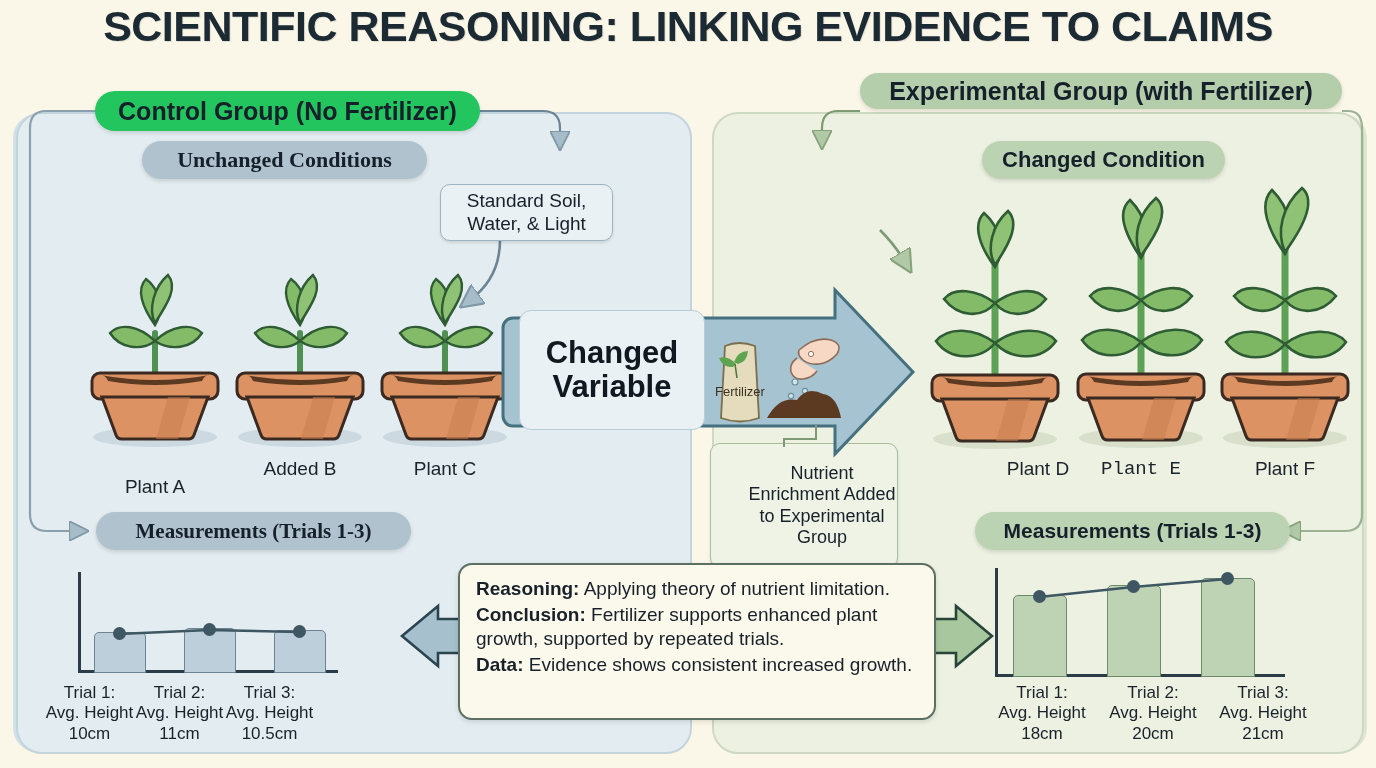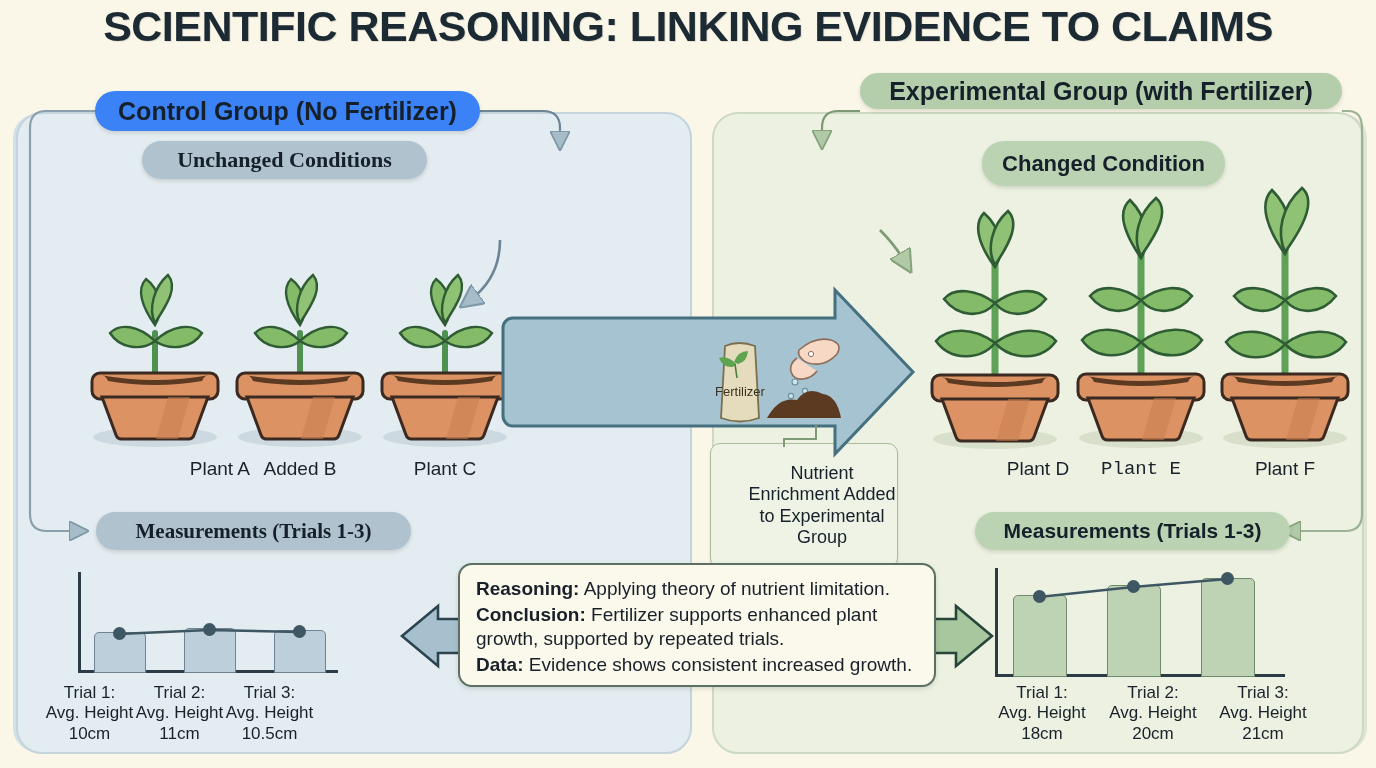--- a/index.html
+++ b/index.html
@@ -37,31 +37,31 @@
     box-shadow:5px 0 0 -2px #dde6d3;
   }
 
   
   .pill{
     position:absolute;display:flex;align-items:center;justify-content:center;
     border-radius:22px;font-weight:bold;color:#15202a;
     box-shadow:0 2px 4px rgba(0,0,0,.13);
     white-space:nowrap;
   }
-  .pill-blue{background:#3b82f6;}
+  .pill-blue{background:#22c55e;}
   .pill-blue2{background:#b0c2ce;font-family:Liberation Serif, serif;}
   .pill-green{background:#b4ceab;}
   .pill-green2{background:#bcd3b3;}
 
   #pill-control{left:95px;top:91px;width:385px;height:40px;font-size:25px;}
   #pill-unchanged{left:142px;top:141px;width:285px;height:38px;font-size:22px;}
   #pill-meas-left{left:96px;top:512px;width:315px;height:38px;font-size:21px;}
 
   #pill-experimental{left:860px;top:73px;width:482px;height:36px;font-size:25px;}
-  #pill-changed{left:982px;top:141px;width:243px;height:45px;font-size:22px;}
+  #pill-changed{left:982px;top:141px;width:243px;height:38px;font-size:22px;}
   #pill-meas-right{left:975px;top:512px;width:315px;height:38px;font-size:21px;}
 
   
   .callout{
     position:absolute;border-radius:10px;
     display:flex;flex-direction:column;align-items:center;justify-content:center;
     text-align:center;line-height:1.18;color:#17212a;
     box-shadow:0 2px 3px rgba(0,0,0,.10);
     padding-left:36px;
   }
@@ -83,21 +83,21 @@
   #changed-var-wrap{position:absolute;left:503px;top:288px;width:420px;height:168px;}
   #changed-var-label{
     position:absolute;left:16px;top:22px;width:184px;height:118px;
     background:#e9f1f5;border:1.5px solid #b9ccd6;border-radius:12px;
     display:flex;flex-direction:column;align-items:center;justify-content:center;
     font-size:31px;font-weight:bold;color:#101820;line-height:1.1;text-align:center;
   }
 
   
   #reason-box{
-    position:absolute;left:458px;top:563px;width:478px;height:124px;
+    position:absolute;left:458px;top:563px;width:478px;height:157px;
     background:#fbf8ec;border:2px solid #5b6f63;border-radius:14px;
     padding:12px 16px;box-sizing:border-box;
     font-size:19px;line-height:1.26;color:#18212a;
     box-shadow:0 2px 5px rgba(0,0,0,.12);
   }
   #reason-box b{font-weight:bold;}
   .rline{margin:0 0 2px 0;}
 
   
   .chart{position:absolute;}
@@ -144,37 +144,38 @@
   </svg>
 
   <div class="pill pill-blue" id="pill-control">Control Group (No Fertilizer)</div>
   <div class="pill pill-blue2" id="pill-unchanged">Unchanged Conditions</div>
   <div class="pill pill-blue2" id="pill-meas-left">Measurements (Trials 1-3)</div>
 
   <div class="pill pill-green" id="pill-experimental">Experimental Group (with Fertilizer)</div>
   <div class="pill pill-green2" id="pill-changed">Changed Condition</div>
   <div class="pill pill-green2" id="pill-meas-right">Measurements (Trials 1-3)</div>
 
+  <div class="callout callout-blue" id="cal-left">Standard Soil, Water, &amp; Light</div>
 
 
   <div class="callout callout-green" id="cal-nutrient">Nutrient Enrichment Added to Experimental Group</div>
 
   <svg class="plant" style="left:60px;top:245px;" width="190" height="205" viewBox="0 0 190 205">
     <ellipse cx="95" cy="192" rx="62" ry="10" fill="#c8d6dd" opacity=".85"></ellipse>
     <path d="M95,130 L95,88" stroke="#4f9150" stroke-width="6" fill="none" stroke-linecap="round"></path>
     <path d="M95,96 C78,80 60,78 50,88 C60,104 82,106 95,96 Z" fill="#83bb68" stroke="#2f5c34" stroke-width="2.4"></path>
     <path d="M95,96 C112,80 132,78 142,88 C132,104 110,106 95,96 Z" fill="#83bb68" stroke="#2f5c34" stroke-width="2.4"></path>
     <path d="M95,80 C82,62 76,44 86,34 C100,44 104,66 95,80 Z" fill="#83bb68" stroke="#2f5c34" stroke-width="2.4"></path>
     <path d="M95,78 C108,58 118,42 108,30 C94,42 88,64 95,78 Z" fill="#8fc274" stroke="#2f5c34" stroke-width="2.4"></path>
     <path d="M40,128 h110 a8,8 0 0 1 8,8 v10 a8,8 0 0 1 -8,8 h-110 a8,8 0 0 1 -8,-8 v-10 a8,8 0 0 1 8,-8 z" fill="#dd9263" stroke="#3b2a22" stroke-width="3"></path>
     <path d="M40,130 q55,10 110,0 q-6,0 -8,6 q-47,8 -94,0 q-2,-6 -8,-6 z" fill="#5c3a22"></path>
     <path d="M42,152 h106 l-14,38 a6,6 0 0 1 -6,4 h-66 a6,6 0 0 1 -6,-4 z" fill="#dd9263" stroke="#3b2a22" stroke-width="3"></path>
     <path d="M108,152 l-12,42 h22 l12,-42 z" fill="#c87d52" opacity=".55"></path>
   </svg>
-  <div class="plant-label" style="left:60px;top:458px;width:190px;text-align:right;">Plant A</div>
+  <div class="plant-label" style="left:60px;top:476px;width:190px;">Plant A</div>
 
   <svg class="plant" style="left:205px;top:245px;" width="190" height="205" viewBox="0 0 190 205">
     <ellipse cx="95" cy="192" rx="62" ry="10" fill="#c8d6dd" opacity=".85"></ellipse>
     <path d="M95,130 L95,88" stroke="#4f9150" stroke-width="6" fill="none" stroke-linecap="round"></path>
     <path d="M95,96 C78,80 60,78 50,88 C60,104 82,106 95,96 Z" fill="#83bb68" stroke="#2f5c34" stroke-width="2.4"></path>
     <path d="M95,96 C112,80 132,78 142,88 C132,104 110,106 95,96 Z" fill="#83bb68" stroke="#2f5c34" stroke-width="2.4"></path>
     <path d="M95,80 C82,62 76,44 86,34 C100,44 104,66 95,80 Z" fill="#83bb68" stroke="#2f5c34" stroke-width="2.4"></path>
     <path d="M95,78 C108,58 118,42 108,30 C94,42 88,64 95,78 Z" fill="#8fc274" stroke="#2f5c34" stroke-width="2.4"></path>
     <path d="M40,128 h110 a8,8 0 0 1 8,8 v10 a8,8 0 0 1 -8,8 h-110 a8,8 0 0 1 -8,-8 v-10 a8,8 0 0 1 8,-8 z" fill="#dd9263" stroke="#3b2a22" stroke-width="3"></path>
     <path d="M40,130 q55,10 110,0 q-6,0 -8,6 q-47,8 -94,0 q-2,-6 -8,-6 z" fill="#5c3a22"></path>
@@ -265,20 +266,24 @@
 
       <g fill="#cfe3ea" stroke="#6c8f9c" stroke-width="1.1">
         <circle cx="292" cy="94" r="3"></circle>
           <circle cx="302" cy="103" r="2.6"></circle>
         <circle cx="288" cy="108" r="2.6"></circle>
           <circle cx="299" cy="115" r="2.4"></circle>
       </g>
 
       <path d="M264,130 q12,-22 30,-18 q10,-14 26,-6 q14,2 18,24 z" fill="#5c3a22"></path>
     </svg>
+    <div id="changed-var-label">
+      <span>Changed</span>
+      <span>Variable</span>
+    </div>
   </div>
 
   <svg style="position:absolute;left:770px;top:425px;" width="70" height="30">
     <path d="M46,0 L46,14 L14,14 L14,22" fill="none" stroke="#7d9a74" stroke-width="2"></path>
   </svg>
 
   <div class="chart" style="left:78px;top:572px;width:320px;height:105px;">
     <div class="axis" style="left:0;top:0;width:2.5px;height:100px;"></div>
     <div class="axis" style="left:0;top:98px;width:260px;height:2.5px;"></div>
     <div class="bar bar-blue" style="left:16px;top:60px;width:50px;height:39px;"></div>

